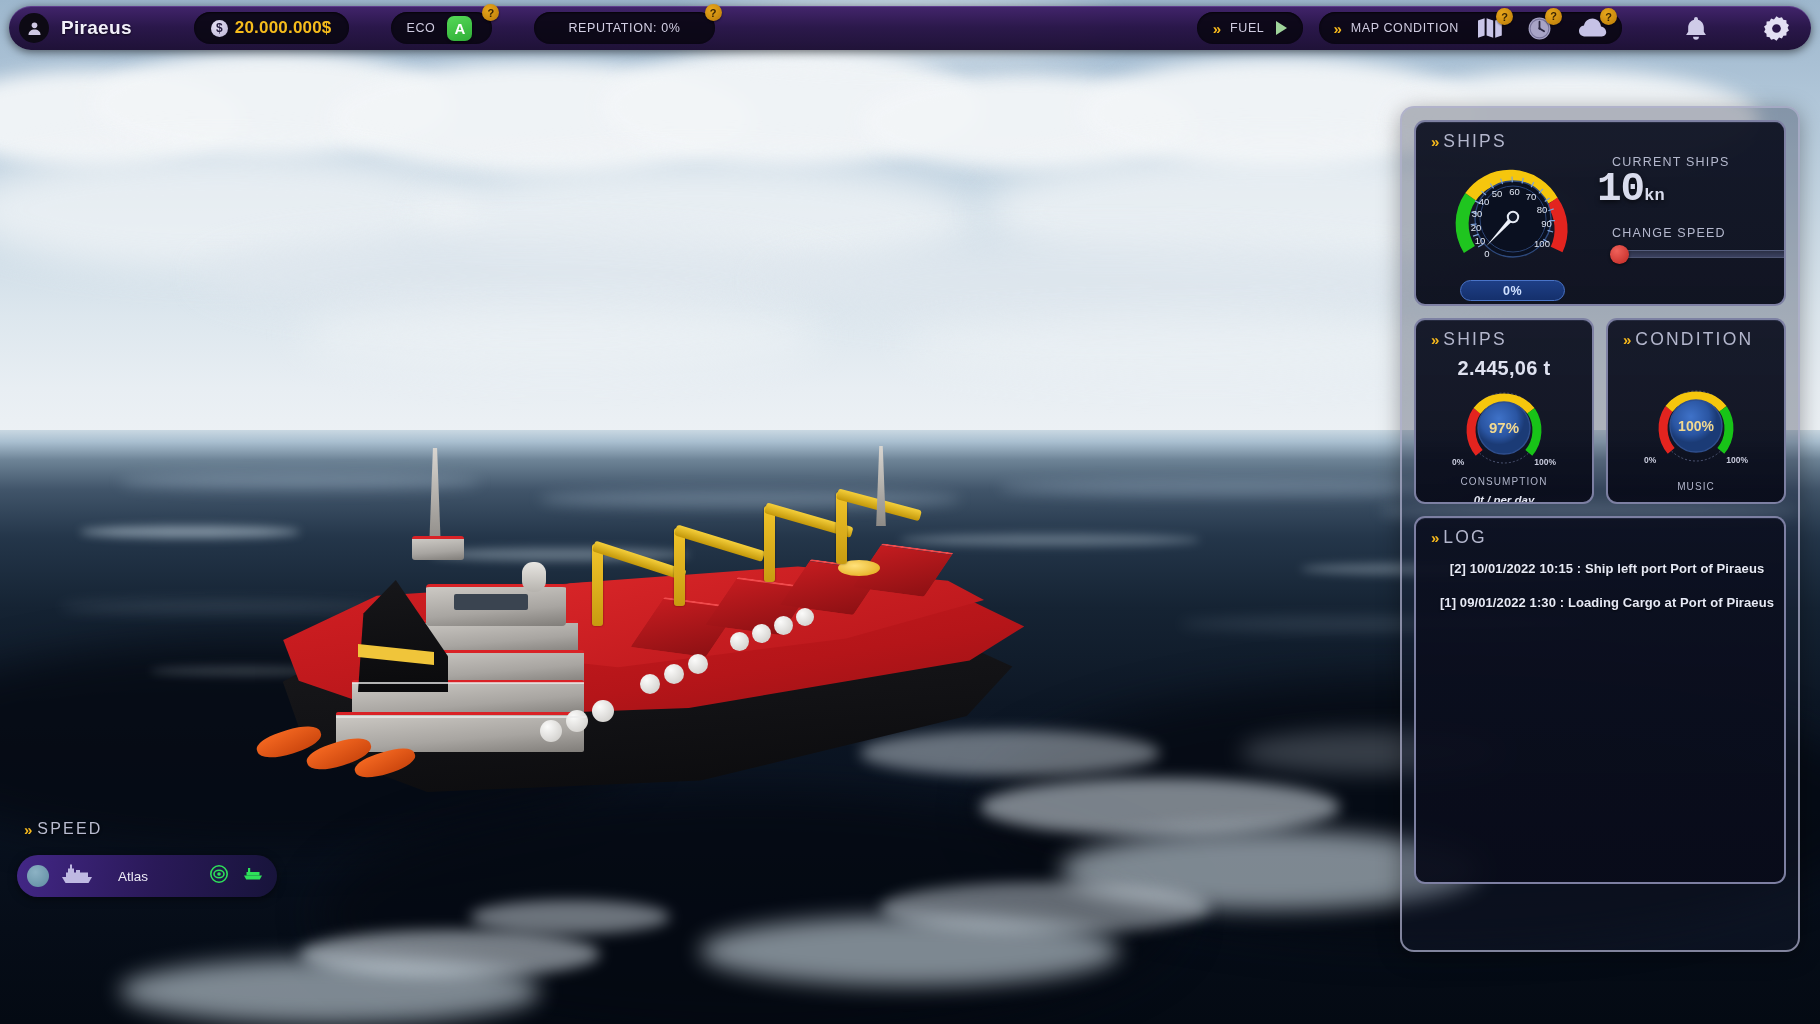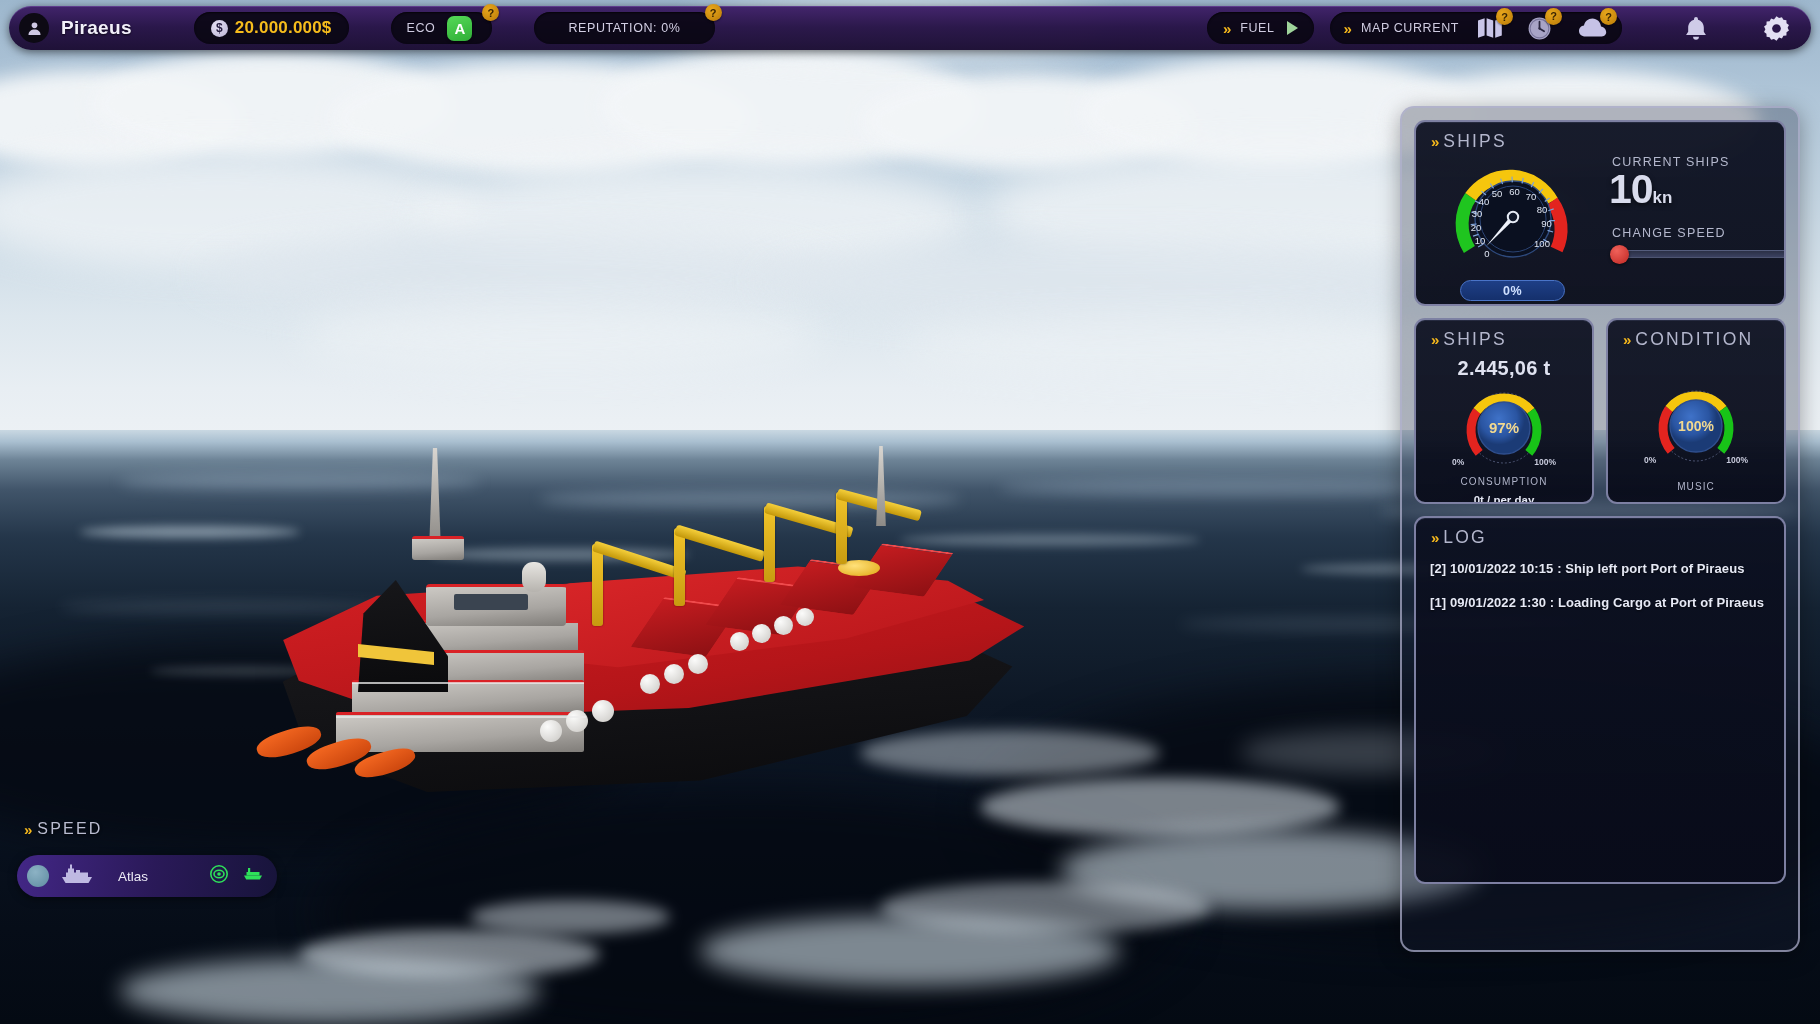--- a/index.html
+++ b/index.html
@@ -205,23 +205,24 @@
     background:linear-gradient(180deg,#1e3f86,#15306c);
     border:1px solid #4a74c8;
     color:#cfe0ff; font-size:12.5px; font-weight:bold; letter-spacing:.5px;
     display:flex; align-items:center; justify-content:center;
   }
   .cs-label {
     position:absolute; color:#b4b8cd; font-size:12.5px; letter-spacing:1.2px;
   }
   #cs-lbl { left:196px; top:33px; }
   #cs-value {
-    position:absolute; left:193px; top:44px;
+    position:absolute; left:181px; top:44px;
     color:#d9dced; font-size:41px; font-weight:bold; letter-spacing:-1px;
     text-shadow:0 2px 5px rgba(0,0,0,.6);
+    font-family:Liberation Mono, monospace;
   }
   #cs-unit { font-size:17px; font-weight:bold; letter-spacing:0; vertical-align:baseline; }
   #chg-lbl { left:196px; top:104px; }
   #slider-row {
     position:absolute; left:194px; top:121px; width:178px; height:22px;
     display:flex; align-items:center;
   }
   #slider-track {
     position:absolute; left:14px; right:0; height:8px; border-radius:4px;
     background:linear-gradient(180deg,#2b3046,#3b4160);
@@ -244,26 +245,26 @@
   .ring-lbls {
     position:relative; width:104px; margin:-13px auto 0;
     display:flex; justify-content:space-between;
     color:#c8cbdc; font-size:8.5px; font-weight:bold;
   }
   .sub-lbl {
     text-align:center; color:#b0b4c9; font-size:10px;
     letter-spacing:1.1px; margin-top:9px;
   }
   .sub-val {
-    text-align:center; color:#e3e6f2; font-size:11.5px; font-weight:bold; margin-top:7px;
+    text-align:center; color:#e3e6f2; font-size:11.5px; font-weight:bold; margin-top:7px;font-style:italic;
   }
 
   
   #log-card { height:368px; margin-top:12px; }
-  .log-list { padding:13px 0 0 14px; }
+  .log-list { padding:13px 0 0 14px;text-align:center; }
   .log-entry {
     color:#e6e9f5; font-size:13px; font-weight:bold;
     letter-spacing:.1px; margin-bottom:19px;
     text-shadow:0 1px 2px rgba(0,0,0,.6);
   }
 
   
   #ships-head {
     position:absolute; left:24px; top:820px;
     display:flex; align-items:center; gap:8px;
@@ -424,21 +425,21 @@
     <div class="spacer"></div>
 
     <div class="pill" id="music-pill">
       <span class="chev">»</span>
       <span class="lbl-dim">FUEL</span>
       <span class="play-tri"></span>
     </div>
 
     <div class="pill" id="mapset-pill">
       <span class="chev">»</span>
-      <span class="lbl-dim">MAP CURRENT</span>
+      <span class="lbl-dim">MAP CONDITION</span>
 
       <span class="icon-btn" style="margin-left:6px;">
         <svg width="26" height="22" viewBox="0 0 26 22" fill="#c9c5e8">
           <path d="M1 3.5 L7.6 1.2 V18.4 L1 20.7 Z"></path>
           <path d="M9.6 1.2 L16.2 3.5 V20.7 L9.6 18.4 Z"></path>
           <path d="M18.2 3.5 L24.8 1.2 V18.4 L18.2 20.7 Z"></path>
         </svg>
         <span class="qmark" style="top:-9px;right:-10px;">?</span>
       </span>
 

